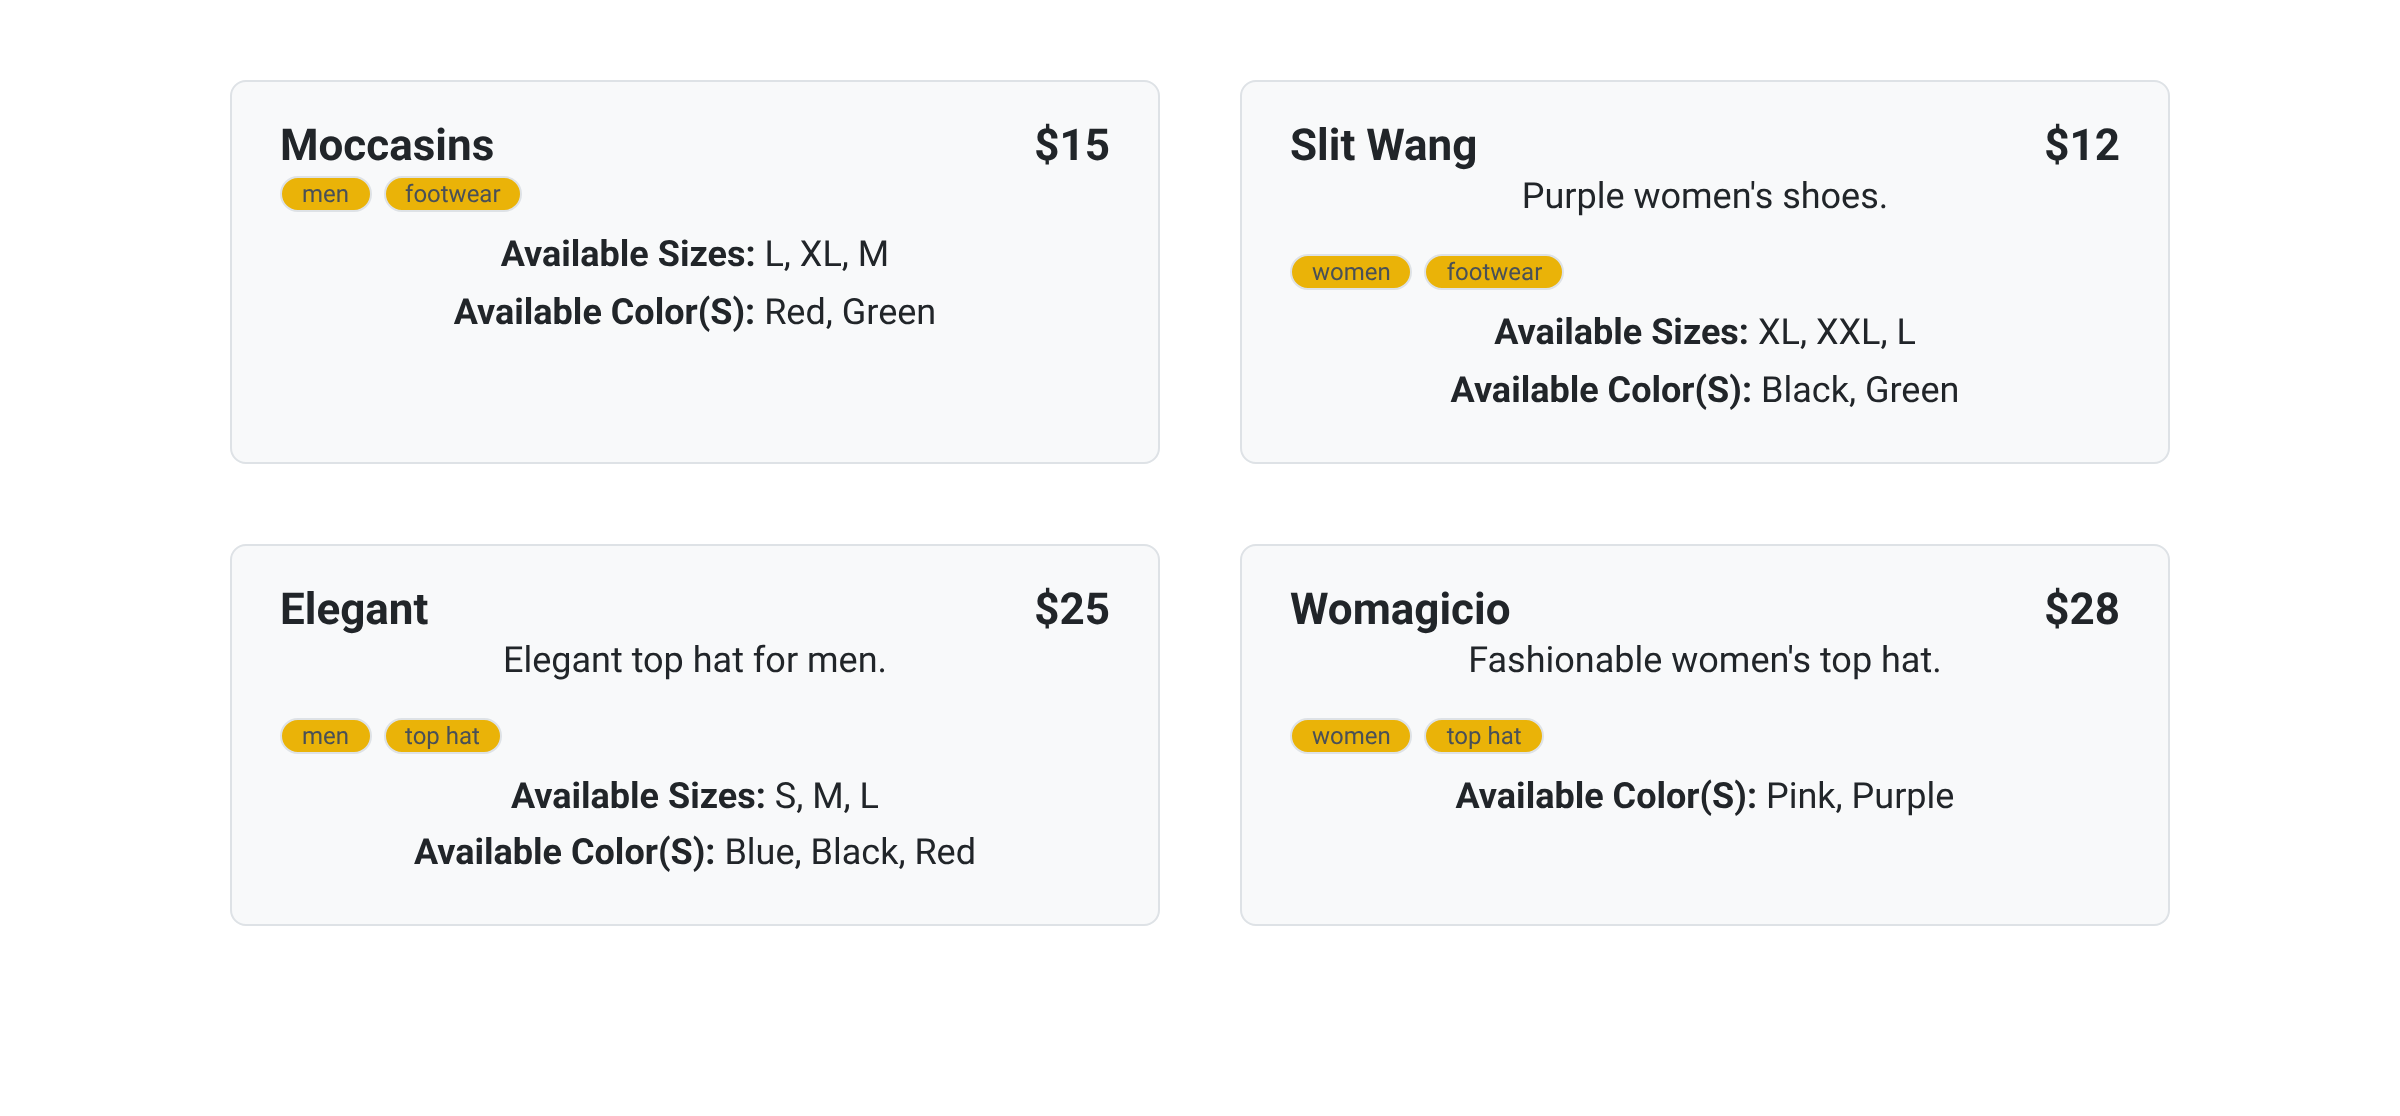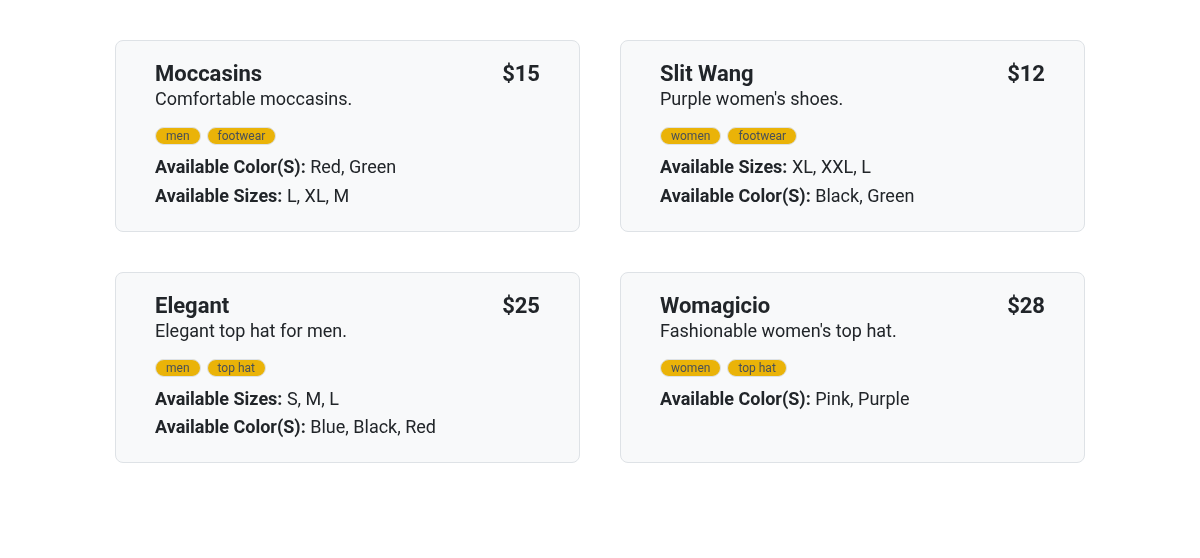--- a/index.html
+++ b/index.html
@@ -14,21 +14,22 @@
     }
     .products-grid {
       display: grid;
       grid-template-columns: 1fr 1fr;
       gap: 40px 40px;
     }
     .product-card {
       background: #f8f9fa;
       border: 1px solid #dee2e6;
       border-radius: 8px;
-      padding: 20px 39px;
+      padding: 20px 24px;
+      text-align: center;
     }
     .card-header {
       display: flex;
       justify-content: space-between;
       align-items: flex-start;
       margin-bottom: 2px;
     }
     .product-name {
       font-size: 22px;
       font-weight: 700;
@@ -69,32 +70,31 @@
 </head>
 <body>
 
 <div class="products-grid">
 
   <div class="product-card">
     <div class="card-header">
       <div class="product-name">Moccasins</div>
       <div class="product-price">$15</div>
     </div>
-    <div class="product-description">Comfortable moccasins.</div>
     <div class="tags">
       <span class="tag">men</span>
       <span class="tag">footwear</span>
     </div>
     <div class="attribute-line">
+      <span class="attribute-label">Available Sizes: </span>
+      <span>L, XL, M</span>
+    </div>
+    <div class="attribute-line">
       <span class="attribute-label">Available Color(S): </span>
       <span>Red, Green</span>
-    </div>
-    <div class="attribute-line">
-      <span class="attribute-label">Available Sizes: </span>
-      <span>L, XL, M</span>
     </div>
   </div>
 
   <div class="product-card">
     <div class="card-header">
       <div class="product-name">Slit Wang</div>
       <div class="product-price">$12</div>
     </div>
     <div class="product-description">Purple women's shoes.</div>
     <div class="tags">

